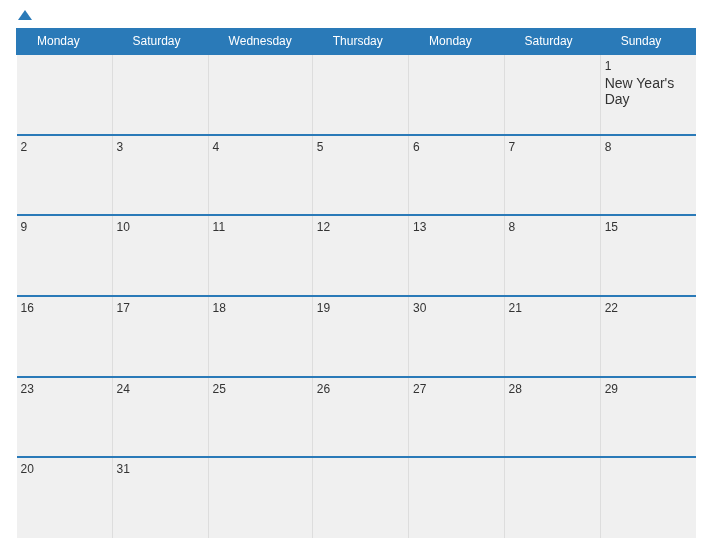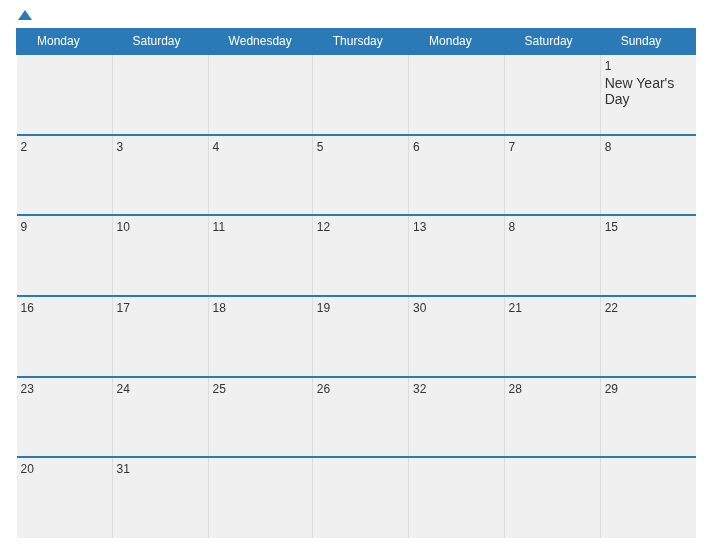--- a/index.html
+++ b/index.html
@@ -250,21 +250,21 @@
           <td>
             <span class="day-number">24</span>
           </td>
           <td>
             <span class="day-number">25</span>
           </td>
           <td>
             <span class="day-number">26</span>
           </td>
           <td>
-            <span class="day-number">32</span>
+            <span class="day-number">27</span>
           </td>
           <td>
             <span class="day-number">28</span>
           </td>
           <td>
             <span class="day-number">29</span>
           </td>
         </tr>
         <tr>
           <td>

